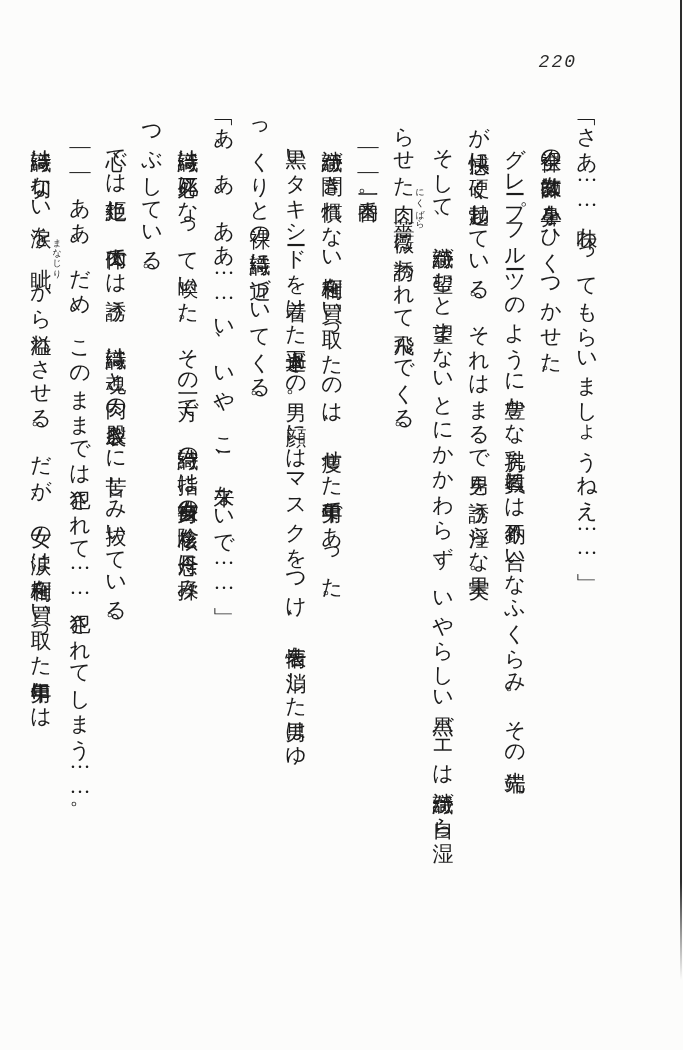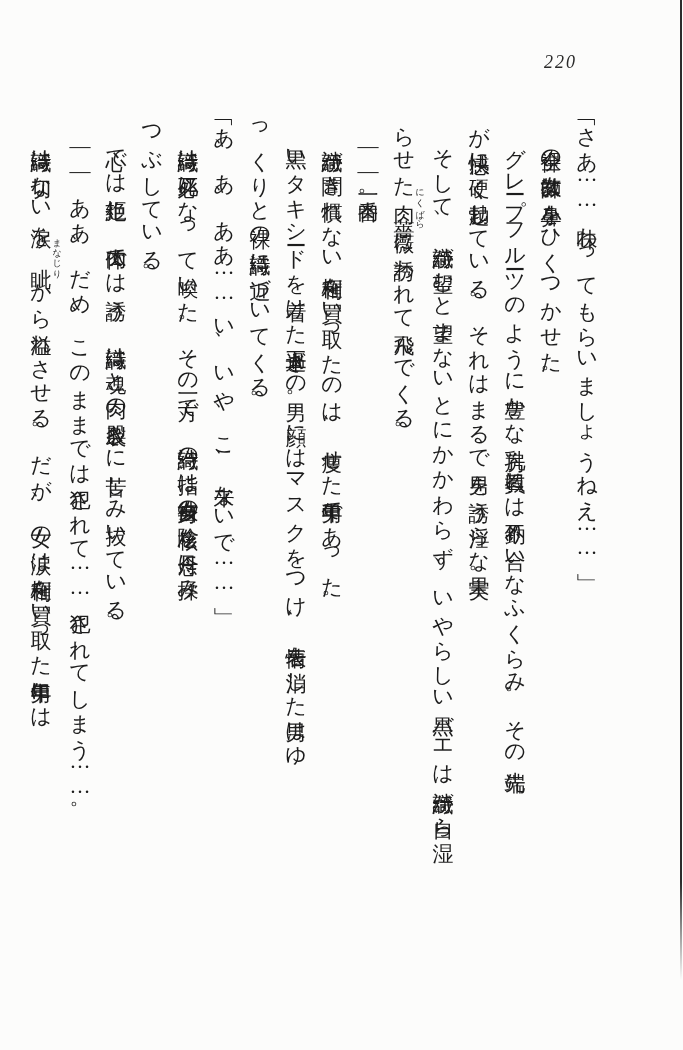--- a/index.html
+++ b/index.html
@@ -16,20 +16,21 @@
     font-family: "Liberation Serif", "DejaVu Serif", serif;
   }
   .page-number {
     position: absolute;
     top: 52px;
     right: 106px;
     font-size: 18px;
     font-style: italic;
     color: #2a2a2a;
     letter-spacing: 2px;
+    font-family: Liberation Mono, monospace;
   }
   .text-block {
     position: absolute;
     top: 112px;
     right: 78px;
     height: 836px;
     writing-mode: vertical-rl;
     -webkit-writing-mode: vertical-rl;
     text-orientation: upright;
     color: #1c1c1c;

